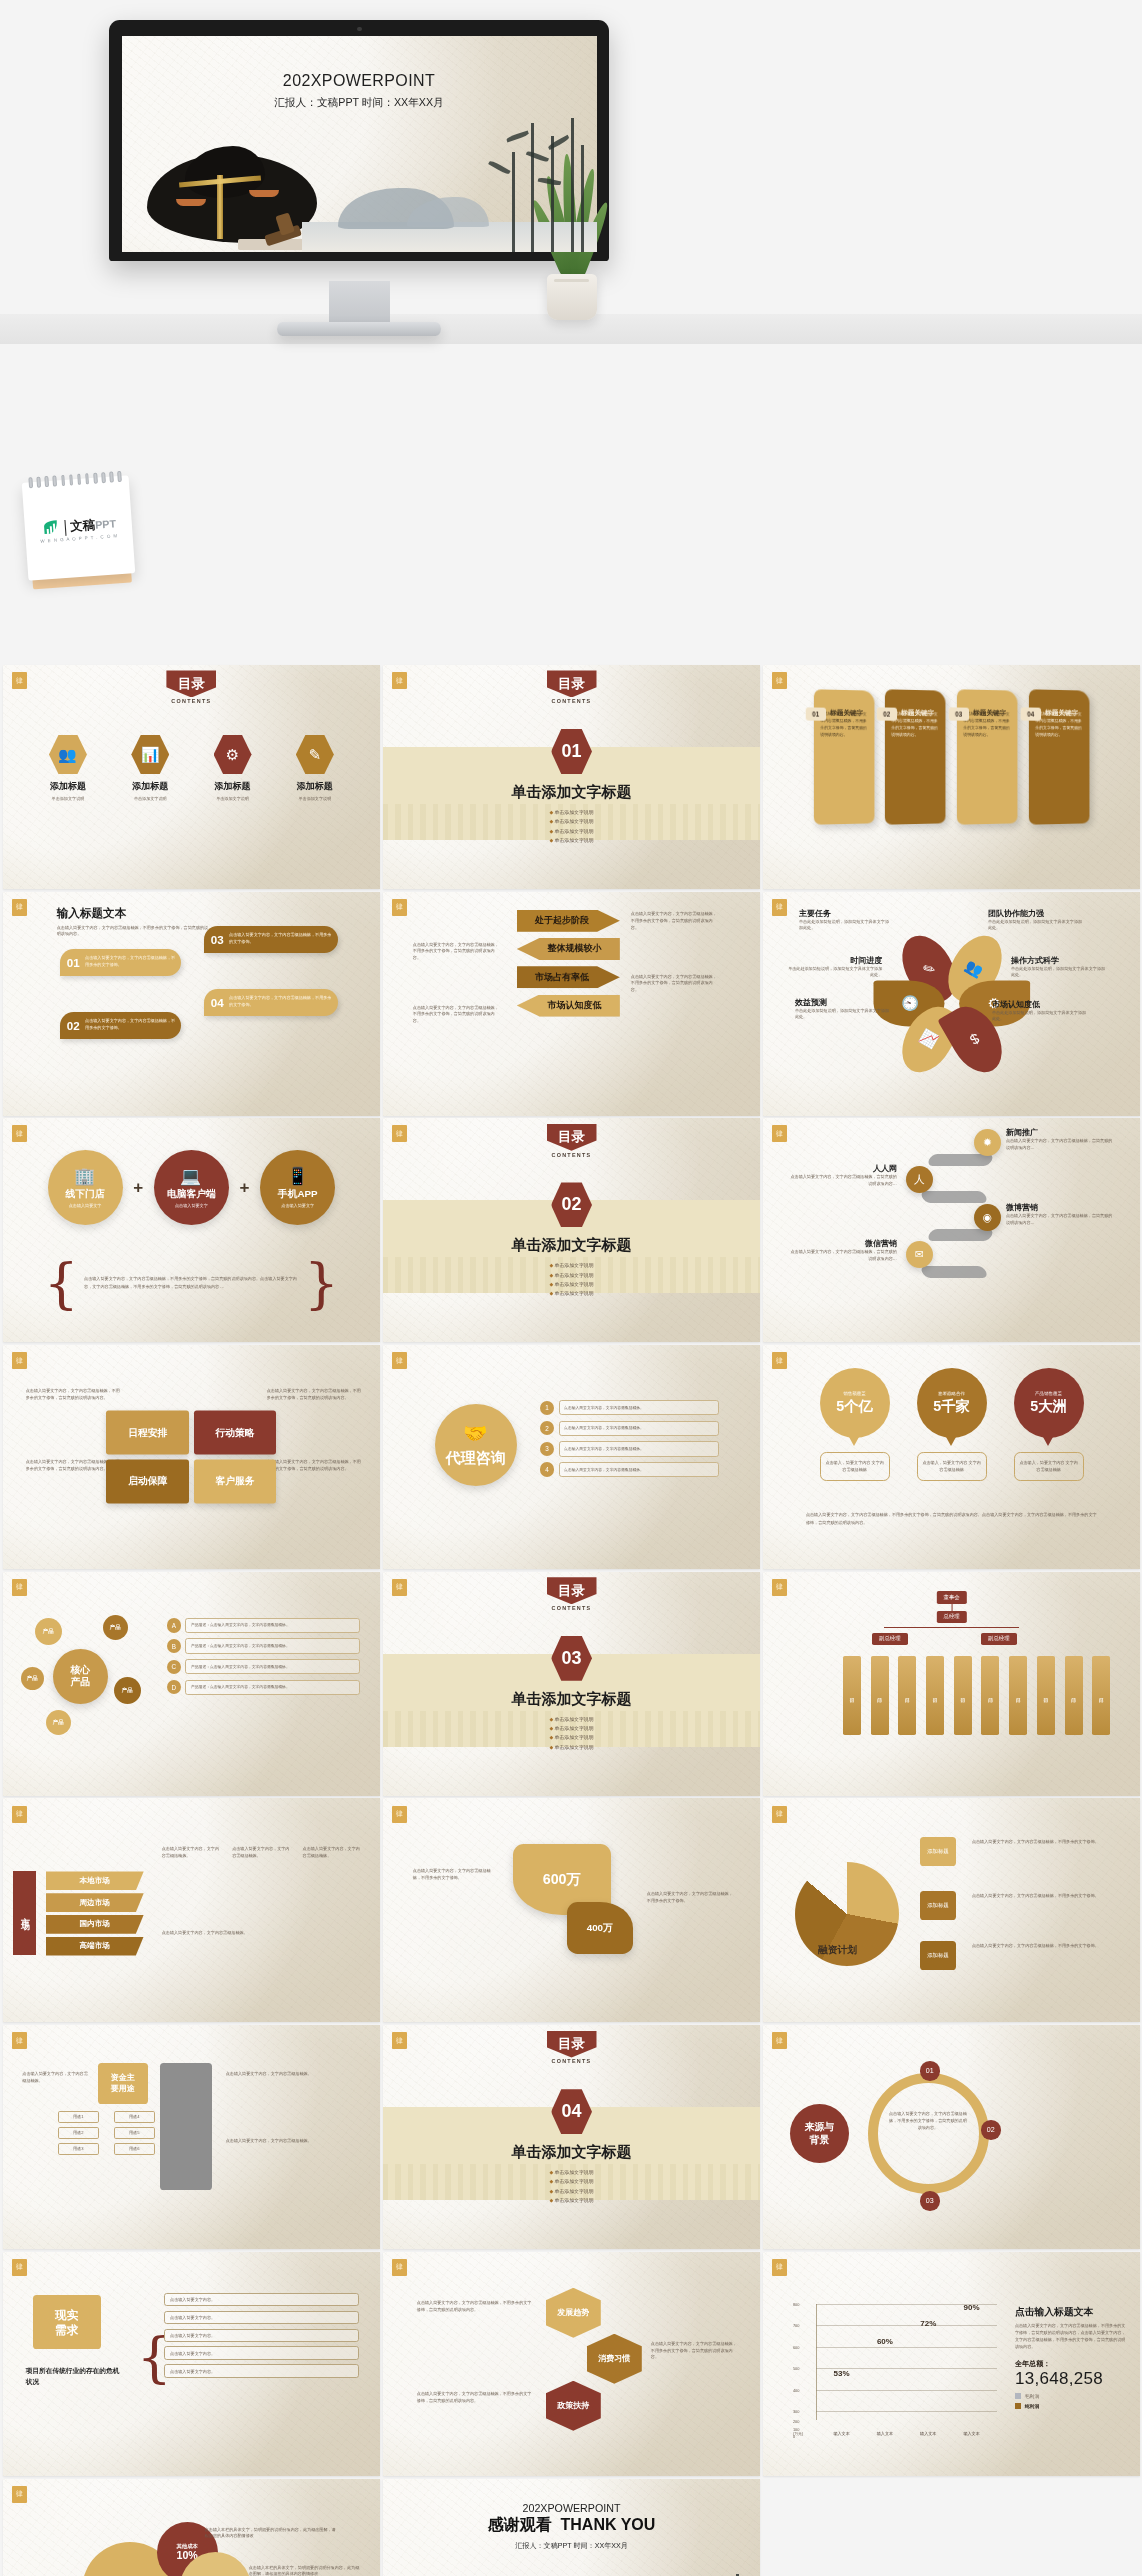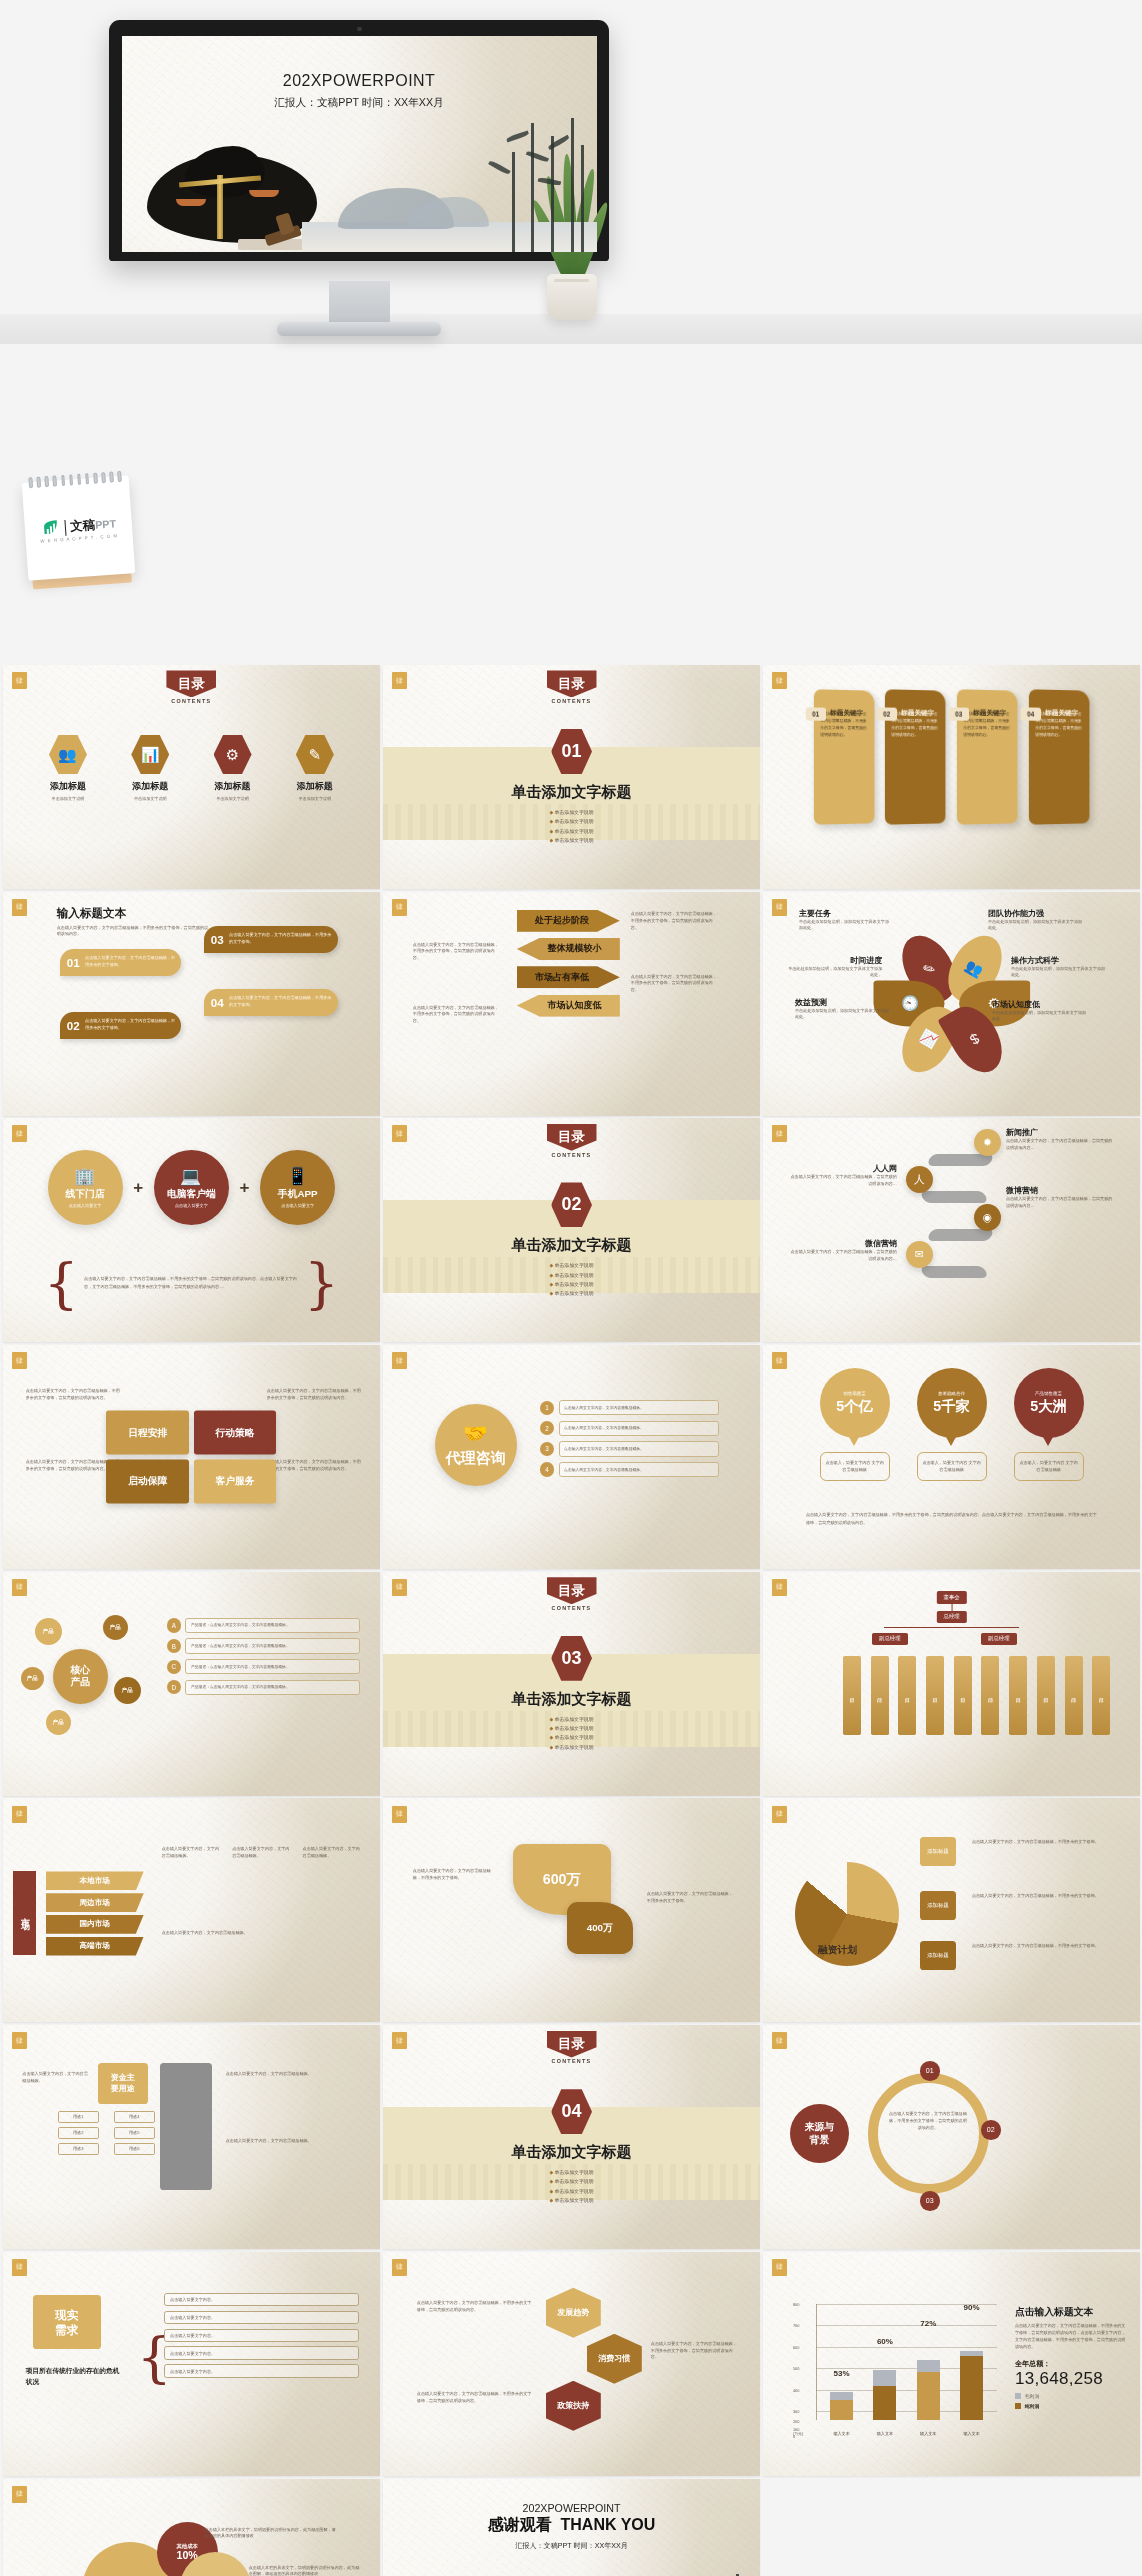--- a/index.html
+++ b/index.html
@@ -229,21 +229,21 @@
     flex-direction:column; color:#fff; font-size:8px; font-weight:700;
     clip-path:polygon(50% 0,100% 25%,100% 75%,50% 100%,0 75%,0 25%); }
 
   
   .chart{ position:absolute; left:30px; top:52px; width:204px; height:132px; }
   .c-axis{ position:absolute; left:23px; right:0; top:0; bottom:16px; border-left:0.9px solid #b3a88f; }
   .c-grid{ position:absolute; left:23px; right:0; height:0.9px; background:rgba(140,128,104,.4); }
   .c-ylab{ position:absolute; left:0; font-size:3.9px; color:#6a5d50; transform:translateY(-50%); }
   .bars{ position:absolute; left:27px; right:3.6px; top:0; bottom:16px; display:flex; align-items:flex-end;
     justify-content:space-around; }
-  .barwrap{ width:23px; display:flex; flex-direction:column; justify-content:flex-end; height:100%; position:relative; }
+  .barwrap{ width:23px; display:flex; flex-direction:row; justify-content:flex-end; height:100%; position:relative; }
   .bar-top{ background:#b2b6bf; }
   .bar-bot{ background:#c79a4b; }
   .bar-bot.dark{ background:#9b6b21; }
   .bar-pct{ position:absolute; left:50%; transform:translateX(-50%); font-size:8px; font-weight:700; color:#3b2e22; }
   .xlabs{ position:absolute; left:27px; right:3.6px; bottom:0; display:flex; justify-content:space-around; }
   .xlabs span{ width:23px; text-align:center; font-size:4.1px; color:#4b3d33; }
   .unit{ position:absolute; left:0; bottom:0; font-size:3.9px; color:#6a5d50; }
   .legend-row{ display:flex; align-items:center; gap:3.6px; font-size:4.8px; color:#6a5d50; margin-top:3.6px; }
   .legend-sw{ width:6.3px; height:6.3px; }
   .cf{ position:absolute; border-radius:50%; color:#fff; display:flex; flex-direction:column;
@@ -584,21 +584,21 @@
         <div class="micro">点击输入简要文字内容，文字内容需概括精炼，言简意赅的说明该项内容…</div>
       </div>
 
       <div class="zz-node" style="left:143px;top:48px;background:#a8762a">人</div>
       <div style="position:absolute;left:27px;top:45px;width:107px;text-align:right">
         <div class="ttl" style="font-size:8px">人人网</div>
         <div class="micro">点击输入简要文字内容，文字内容需概括精炼，言简意赅的说明该项内容…</div>
       </div>
 
       <div class="zz-node" style="left:211px;top:86px;background:#9b6b21">◉</div>
-      <div style="position:absolute;left:243px;top:67px;width:107px;">
+      <div style="position:absolute;left:243px;top:84px;width:107px;">
         <div class="ttl" style="font-size:8px">微博营销</div>
         <div class="micro">点击输入简要文字内容，文字内容需概括精炼，言简意赅的说明该项内容…</div>
       </div>
 
       <div class="zz-node" style="left:143px;top:123px;background:#d9b263">✉</div>
       <div style="position:absolute;left:27px;top:120px;width:107px;text-align:right">
         <div class="ttl" style="font-size:8px">微信营销</div>
         <div class="micro">点击输入简要文字内容，文字内容需概括精炼，言简意赅的说明该项内容…</div>
       </div>
     </div>

